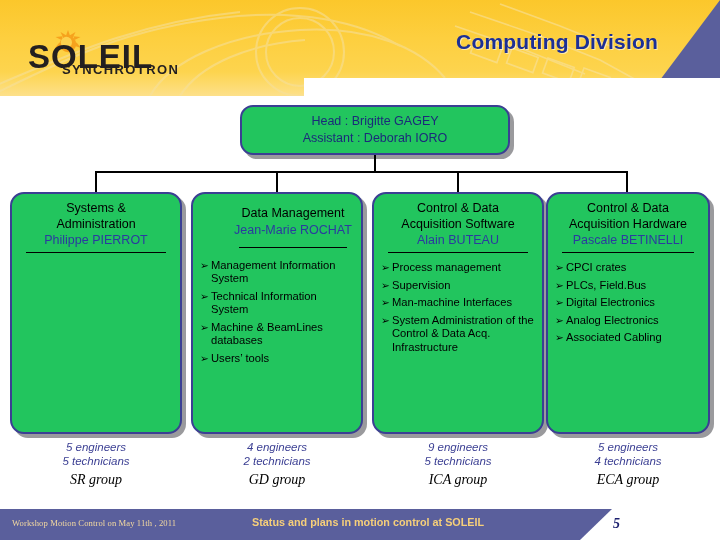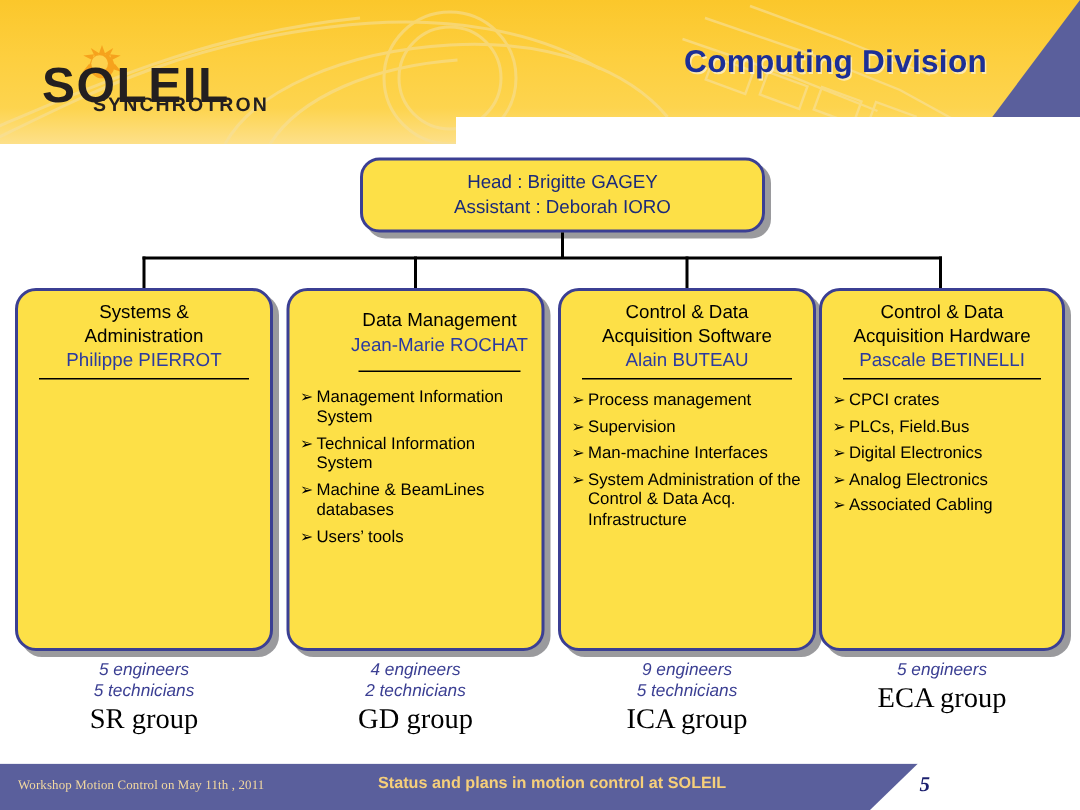--- a/index.html
+++ b/index.html
@@ -92,21 +92,21 @@
 
   
   .chart {
     position: absolute;
     left: 0; top: 96px;
     width: 720px; height: 410px;
   }
 
   .node {
     position: absolute;
-    background: #fde047;
+    background: #22c55e;
     border: 2px solid #3b3f93;
     border-radius: 14px;
     box-sizing: border-box;
     box-shadow: 4px 4px 0 rgba(125,125,130,0.78);
   }
 
   .head-node {
     left: 240px; top: 9px;
     width: 270px; height: 50px;
     border-radius: 13px;
@@ -188,24 +188,25 @@
   .cap-3 { left: 372px; }
   .cap-4 { left: 546px; width: 164px; }
   .cap-line {
     font-size: 11.5px;
     font-style: italic;
     color: #3b3f93;
     line-height: 14px;
   }
   .cap-group {
     font-family: "Liberation Serif", serif;
-    font-size: 19px;
+    font-size: 14px;
     color: #000000;
     line-height: 19px;
     margin-top: 2px;
+    font-style: italic;
   }
 
   
   .conn {
     position: absolute;
     background: #000000;
   }
 
   
   .footer {
@@ -376,20 +377,21 @@
     <div class="cap-line">2 technicians</div>
     <div class="cap-group">GD group</div>
   </div>
   <div class="caption cap-3">
     <div class="cap-line">9 engineers</div>
     <div class="cap-line">5 technicians</div>
     <div class="cap-group">ICA group</div>
   </div>
   <div class="caption cap-4">
     <div class="cap-line">5 engineers</div>
+    <div class="cap-line">4 technicians</div>
     <div class="cap-group">ECA group</div>
   </div>
 </div>
 
 <div class="footer">
   <div class="footer-bar"></div>
   <div class="footer-left">Workshop Motion Control on May 11th , 2011</div>
   <div class="footer-center">Status and plans in motion control at SOLEIL</div>
   <div class="page-num">5</div>
 </div>

